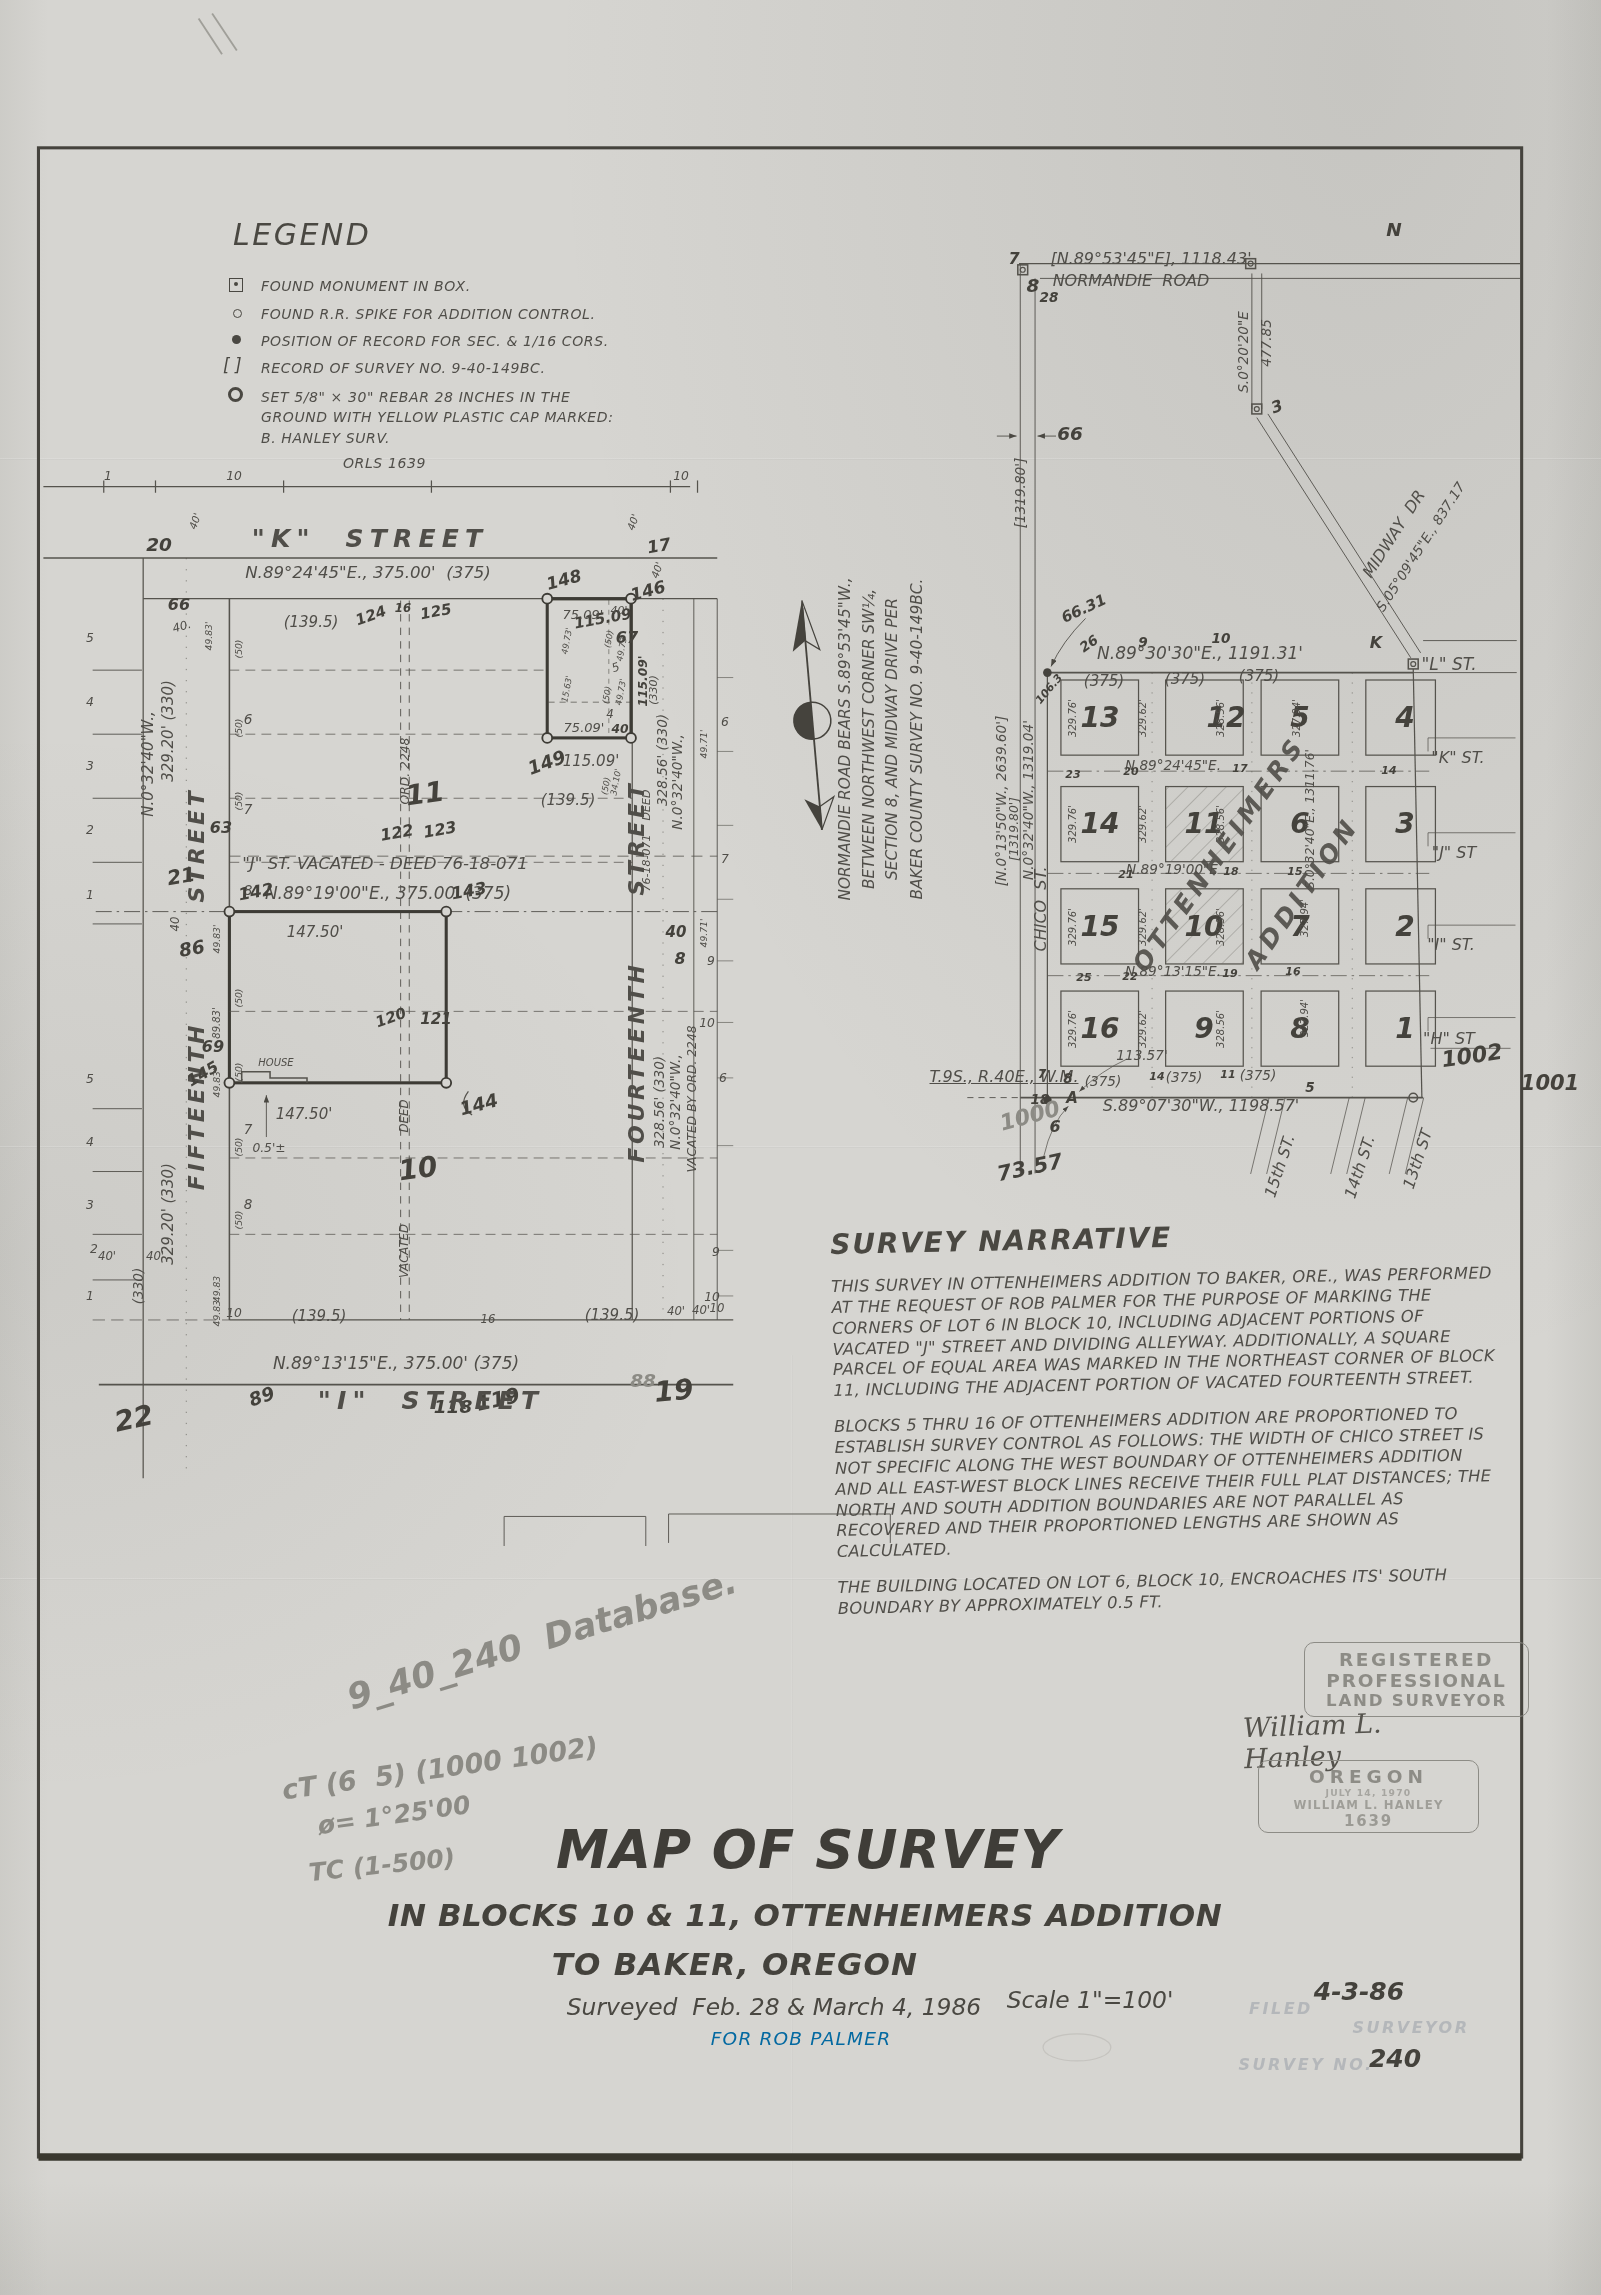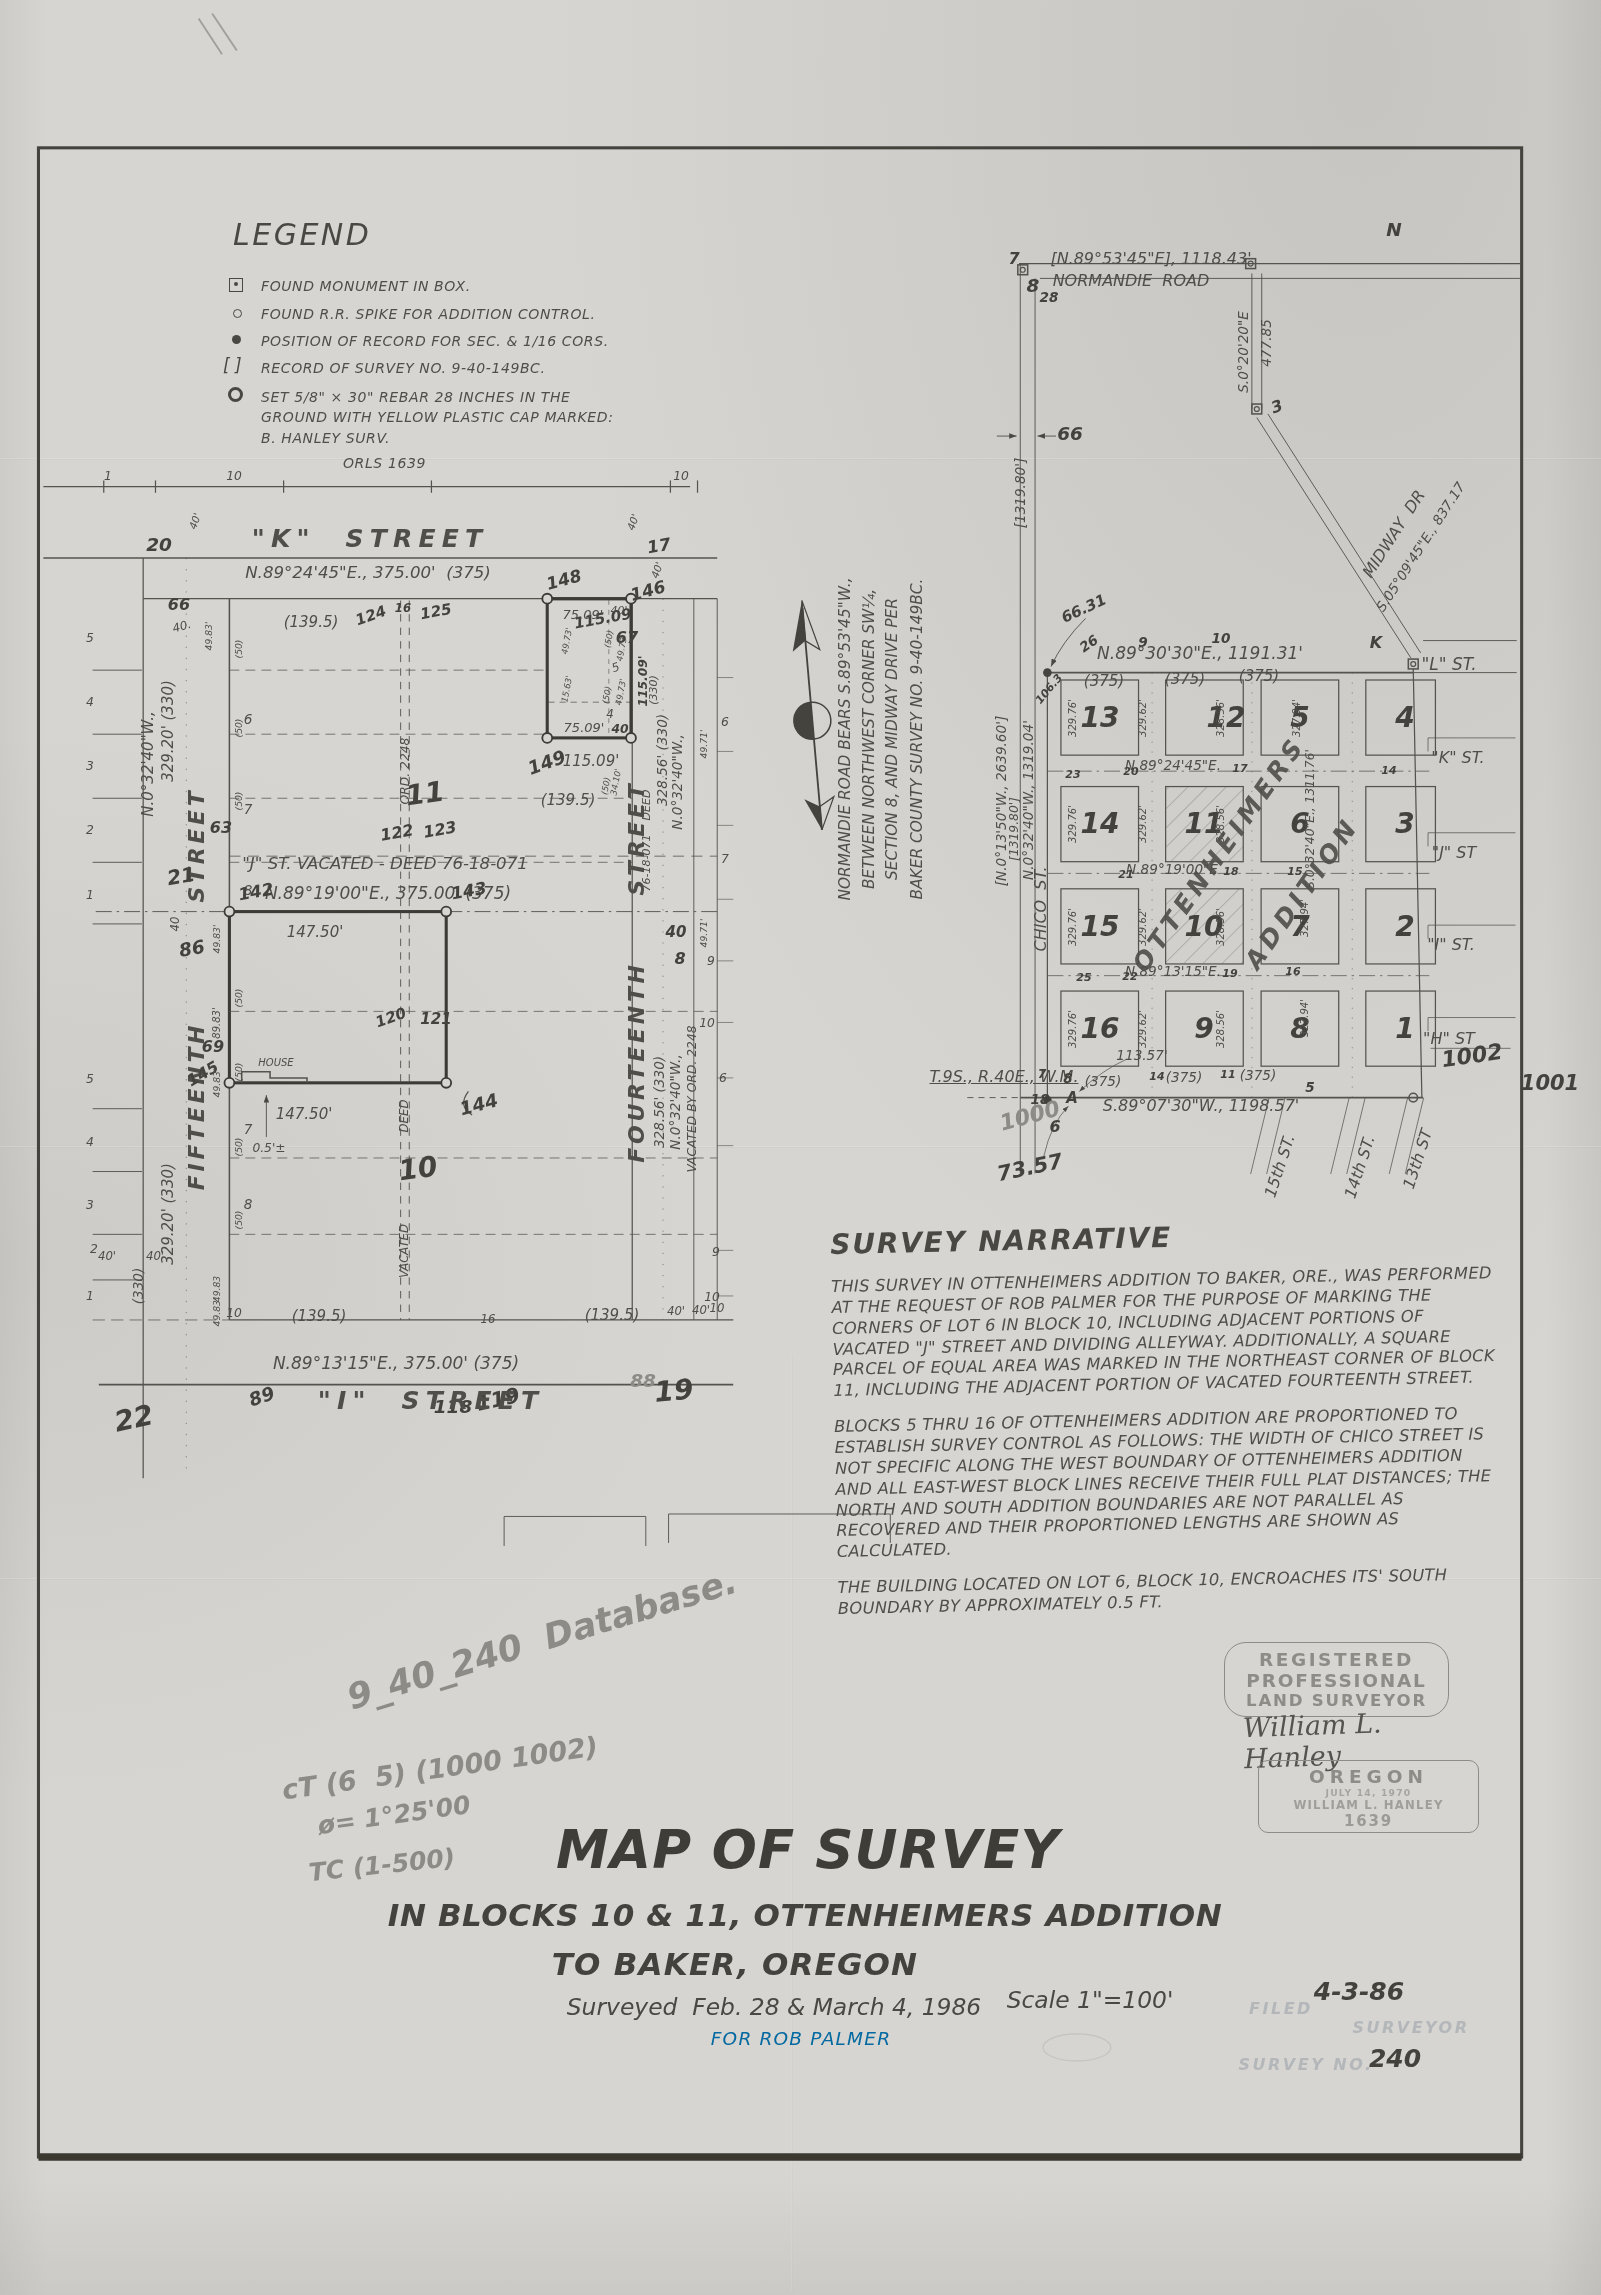--- a/index.html
+++ b/index.html
@@ -493,21 +493,21 @@
     </div>
 
   <div id="narrative">
     <h2>SURVEY NARRATIVE</h2>
     <p>THIS SURVEY IN OTTENHEIMERS ADDITION TO BAKER, ORE., WAS PERFORMED AT THE REQUEST OF ROB PALMER FOR THE PURPOSE OF MARKING THE CORNERS OF LOT 6 IN BLOCK 10, INCLUDING ADJACENT PORTIONS OF VACATED "J" STREET AND DIVIDING ALLEYWAY. ADDITIONALLY, A SQUARE PARCEL OF EQUAL AREA WAS MARKED IN THE NORTHEAST CORNER OF BLOCK 11, INCLUDING THE ADJACENT PORTION OF VACATED FOURTEENTH STREET.</p>
     <p>BLOCKS 5 THRU 16 OF OTTENHEIMERS ADDITION ARE PROPORTIONED TO ESTABLISH SURVEY CONTROL AS FOLLOWS: THE WIDTH OF CHICO STREET IS NOT SPECIFIC ALONG THE WEST BOUNDARY OF OTTENHEIMERS ADDITION AND ALL EAST-WEST BLOCK LINES RECEIVE THEIR FULL PLAT DISTANCES; THE NORTH AND SOUTH ADDITION BOUNDARIES ARE NOT PARALLEL AS RECOVERED AND THEIR PROPORTIONED LENGTHS ARE SHOWN AS CALCULATED.</p>
     <p>THE BUILDING LOCATED ON LOT 6, BLOCK 10, ENCROACHES ITS' SOUTH BOUNDARY BY APPROXIMATELY 0.5 FT.</p>
   </div>
 
   <div>
-    <div class="stampbox" style="left:1224px;top:1642px;width:223px;height:73px;border-radius:22px;">
+    <div class="stampbox" style="left:1304px;top:1642px;width:223px;height:73px;">
       <div style="font-size:18.5px;letter-spacing:2.5px;margin-top:6.2px;">REGISTERED</div>
       <div style="font-size:18.5px;letter-spacing:1.8px;">PROFESSIONAL</div>
       <div style="font-size:16.6px;letter-spacing:1.8px;">LAND SURVEYOR</div>
     </div>
     <div class="abs ctr sig" style="left:1363px;top:1739px;font-size:27px;transform:translate(-50%,-50%) rotate(-2deg);">William L. Hanley</div>
     <div class="stampbox" style="left:1258px;top:1760px;width:219px;height:71px;">
       <div style="font-size:18.5px;letter-spacing:5px;margin-top:5px;">OREGON</div>
       <div style="font-size:9.2px;letter-spacing:1.2px;opacity:.65;">JULY 14, 1970</div>
       <div style="font-size:11.7px;letter-spacing:1.2px;opacity:.75;">WILLIAM L. HANLEY</div>
       <div style="font-size:15px;letter-spacing:1.8px;opacity:.8;">1639</div>

